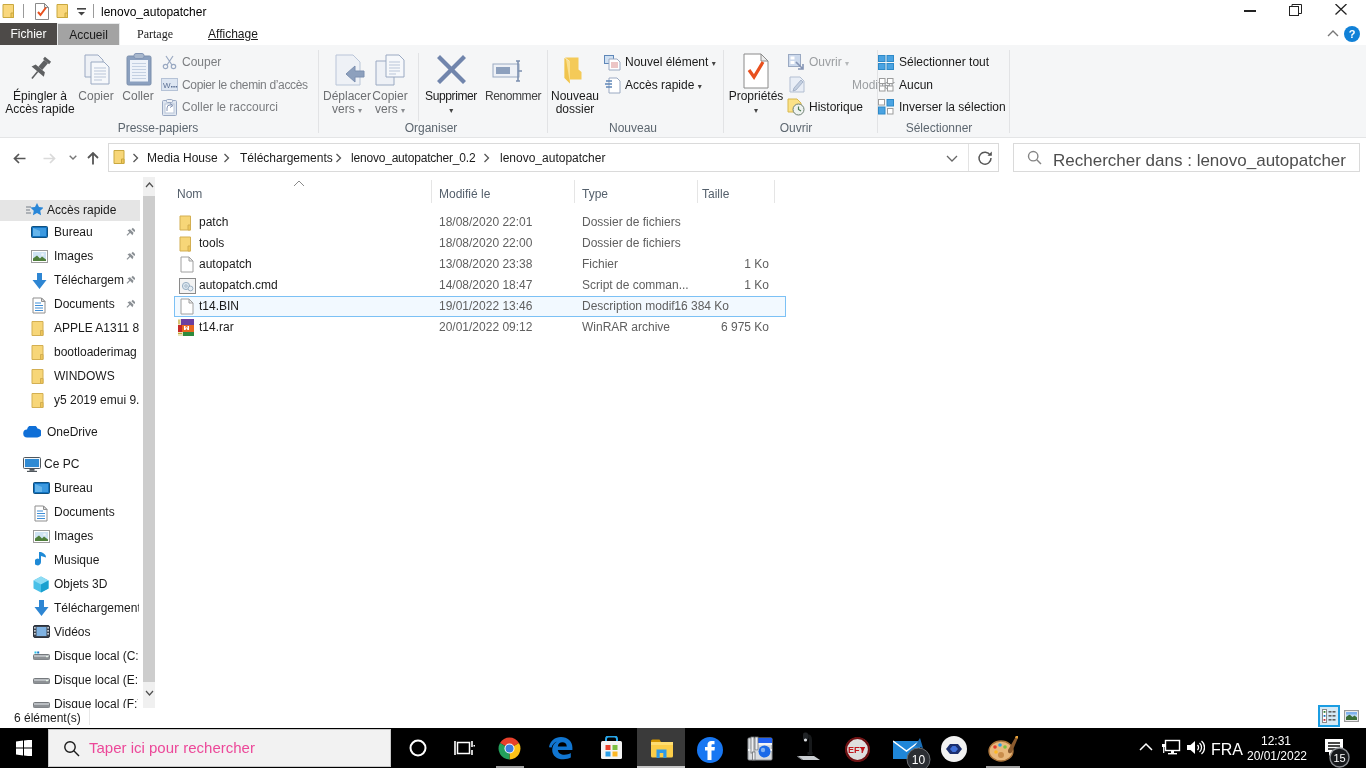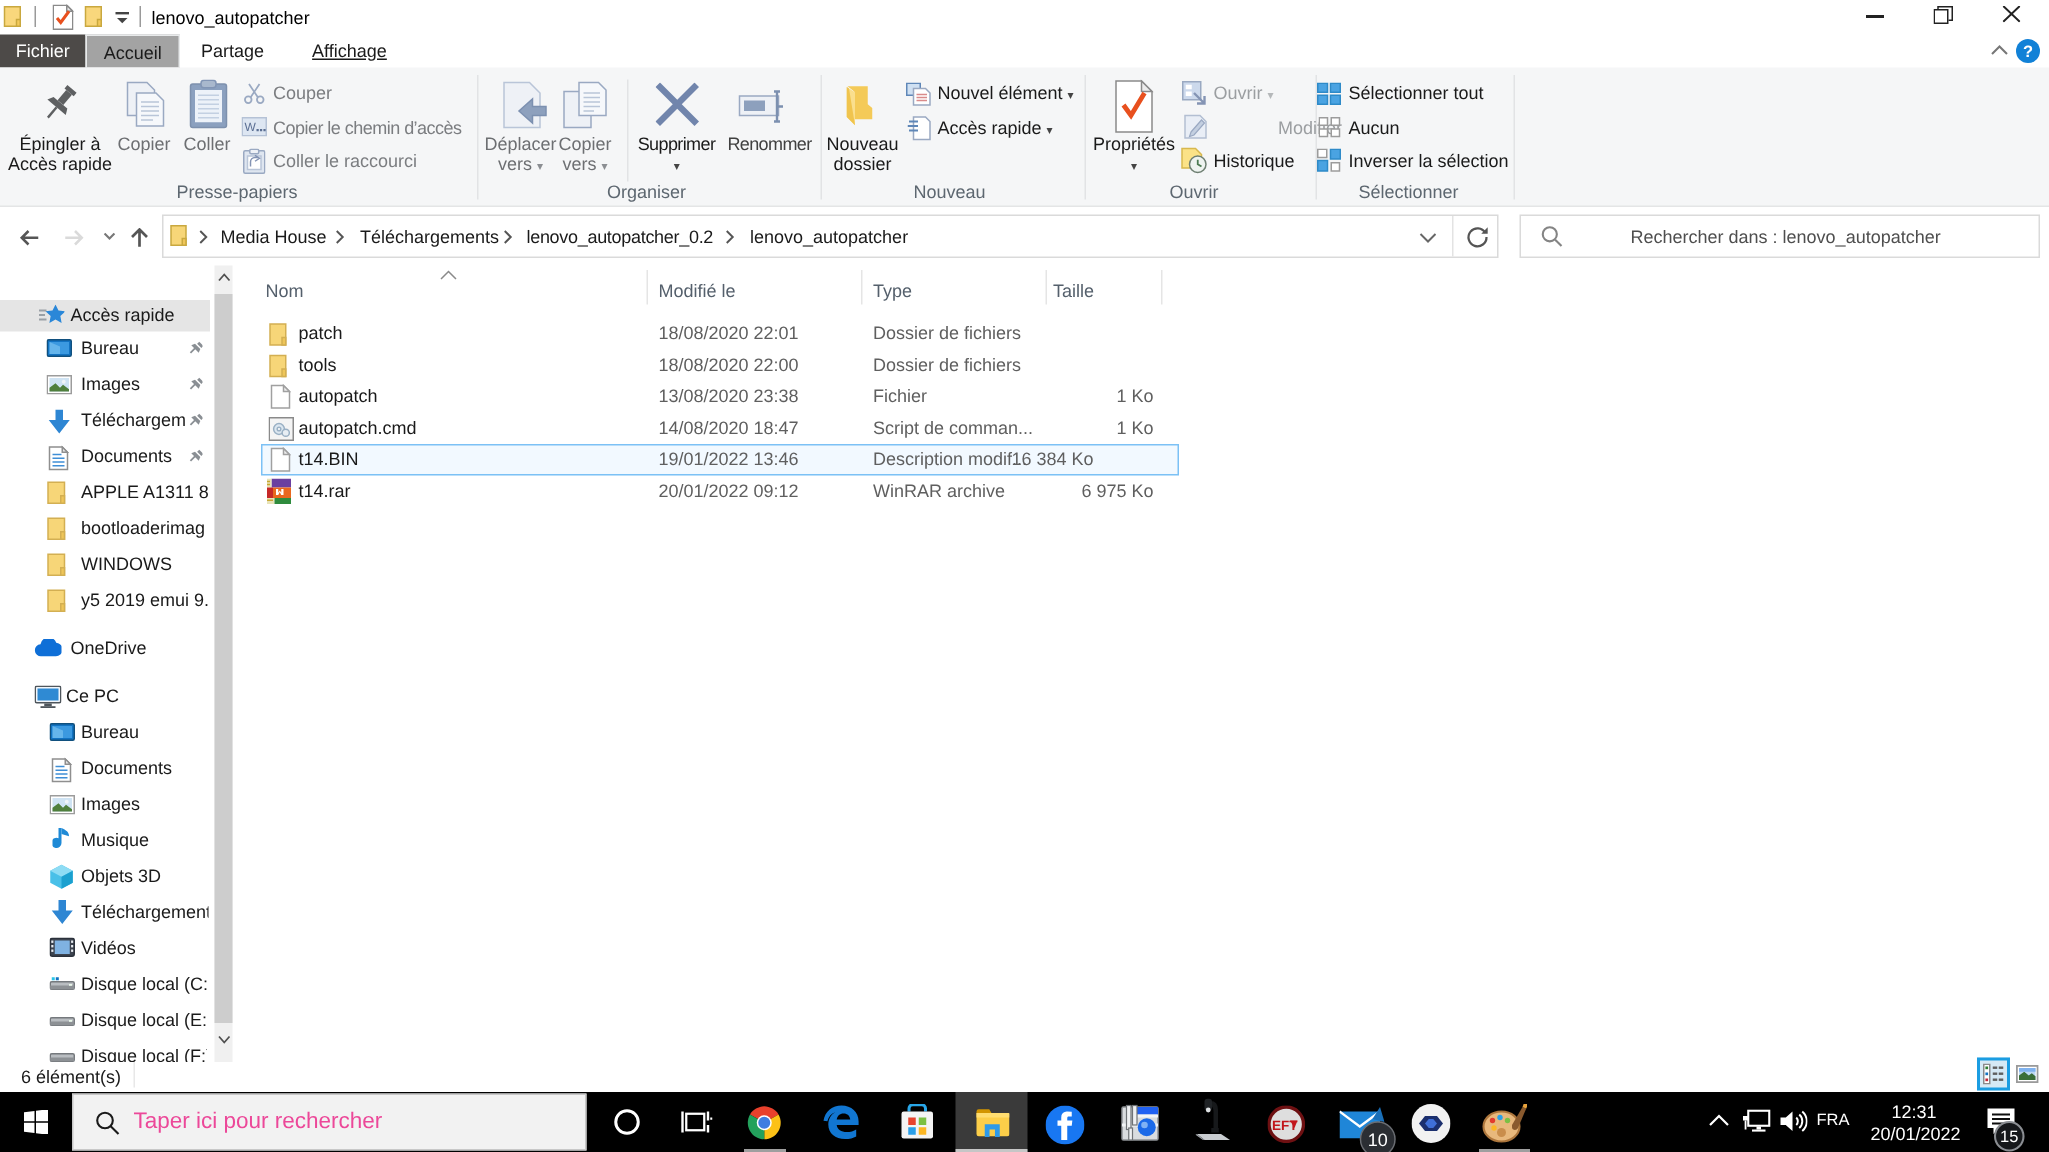--- a/index.html
+++ b/index.html
@@ -14,21 +14,21 @@
 #titlebar { left:0; top:0; width:1366px; height:23px; background:#fff; }
 #title { left:101px; top:5px; font-size:12px; color:#000; }
 
 
 #tabrow { left:0; top:23px; width:1366px; height:22px; background:#fff; }
 .tab { position:absolute; top:0; height:22px; line-height:22px; font-size:12px;
   text-align:center; color:#1a1a1a; }
 #tab-fichier { left:0; width:57px; background:#4d4a48; color:#fff; }
 #tab-accueil { left:57px; width:63px; background:#a3a3a3;
   border:1px solid #e8eaeb; border-bottom:none; }
-#tab-partage { left:120px; width:70px; }
+#tab-partage { left:120px; width:70px;font-family:Liberation Serif, serif; }
 #tab-affich  { left:190px; width:86px;text-decoration:underline; }
 
 
 #ribbon { left:0; top:45px; width:1366px; height:93px; background:#f5f6f7;
   border-bottom:1px solid #e4e5e6; }
 .rsep { position:absolute; top:5px; width:1px; height:83px; background:#e2e3e5; }
 .rlabel { position:absolute; top:76px; font-size:12px; color:#5d6770; width:200px;
   text-align:center; }
 .rbig { position:absolute; font-size:12px; color:#444548; text-align:center;
   line-height:13px; white-space:nowrap; }
@@ -322,21 +322,21 @@
     <svg class="abs" style="left:977px;top:12px" width="16" height="16" viewBox="0 0 16 16">
       <path d="M13.2 5.2 A6 6 0 1 0 14 8" fill="none" stroke="#555" stroke-width="1.5"></path>
       <path d="M14.8 1.5 v4.3 h-4.3 z" fill="#555"></path>
     </svg>
 
     <div class="navbox" style="left:1013px;top:5px;width:347px;height:29px"></div>
     <svg class="abs" style="left:1027px;top:12px" width="15" height="15" viewBox="0 0 15 15">
       <circle cx="6.2" cy="6.2" r="4.7" fill="none" stroke="#848484" stroke-width="1.4"></circle>
       <path d="M9.8 9.8 L14 14" stroke="#848484" stroke-width="1.4"></path>
     </svg>
-    <div class="abs" style="left:1087px;top:13px;font-size:12px;color:#4e4e4e;white-space:nowrap">Rechercher dans : lenovo_autopatcher</div>
+    <div class="abs" style="left:1053px;top:13px;font-size:17px;color:#4e4e4e;white-space:nowrap">Rechercher dans : lenovo_autopatcher</div>
   </div>
 
   <div class="abs" id="main">
 
     <div class="abs" style="left:0;top:23px;width:140px;height:21px;background:#e5e5e5"></div>
     <svg class="abs" style="left:26px;top:26px" width="17" height="14" viewBox="0 0 17 14">
       <path d="M0 4 h5 M0 7 h4 M0 10 h5" stroke="#9aa0a6" stroke-width="1.4"></path>
       <path d="M10 0 l2.1 4.2 4.9 0.6 -3.6 3.3 0.9 4.9 -4.3-2.4 -4.3 2.4 0.9-4.9 -3.6-3.3 4.9-0.6 z" fill="#2a87d8" transform="translate(1.5 0) scale(0.95)"></path>
     </svg>
     <div class="siderow" style="left:47px;top:26px">Accès rapide</div>
@@ -749,21 +749,21 @@
       <path d="M2.7 8 v6" stroke="#fff" stroke-width="1.2"></path>
     </svg>
     <svg class="abs" style="left:1186px;top:11px" width="19" height="17" viewBox="0 0 19 17">
       <path d="M1 6 h3.5 L9 2 v13 L4.5 11 H1 z" fill="#fff"></path>
       <g fill="none" stroke="#fff" stroke-width="1.3">
         <path d="M11.5 6 a3.5 3.5 0 0 1 0 5"></path>
         <path d="M13.5 4 a6 6 0 0 1 0 9"></path>
         <path d="M15.5 2 a8.5 8.5 0 0 1 0 13"></path>
       </g>
     </svg>
-    <div class="trayt" style="left:1211px;top:13px;font-size:11px">FRA</div>
+    <div class="trayt" style="left:1211px;top:13px;font-size:16px">FRA</div>
     <div class="trayt" style="left:1248px;top:6px;width:56px;text-align:center">12:31</div>
     <div class="trayt" style="left:1240px;top:21px;width:74px;text-align:center">20/01/2022</div>
     <svg class="abs" style="left:1324px;top:10px" width="20" height="18" viewBox="0 0 20 18">
       <path d="M1 1 h18 v13 h-10 l-4 4 v-4 h-4 z" fill="#fff"></path>
       <g stroke="#0d0d0d" stroke-width="1.4">
           <path d="M4 5 h12 M4 8 h12 M4 11 h8"></path>
         </g>
     </svg>
     <svg class="abs" style="left:1329px;top:19px" width="21" height="21" viewBox="0 0 21 21">
       <circle cx="10.5" cy="10.5" r="9.5" fill="#16181b" stroke="#8a8d92" stroke-width="1.4"></circle>

